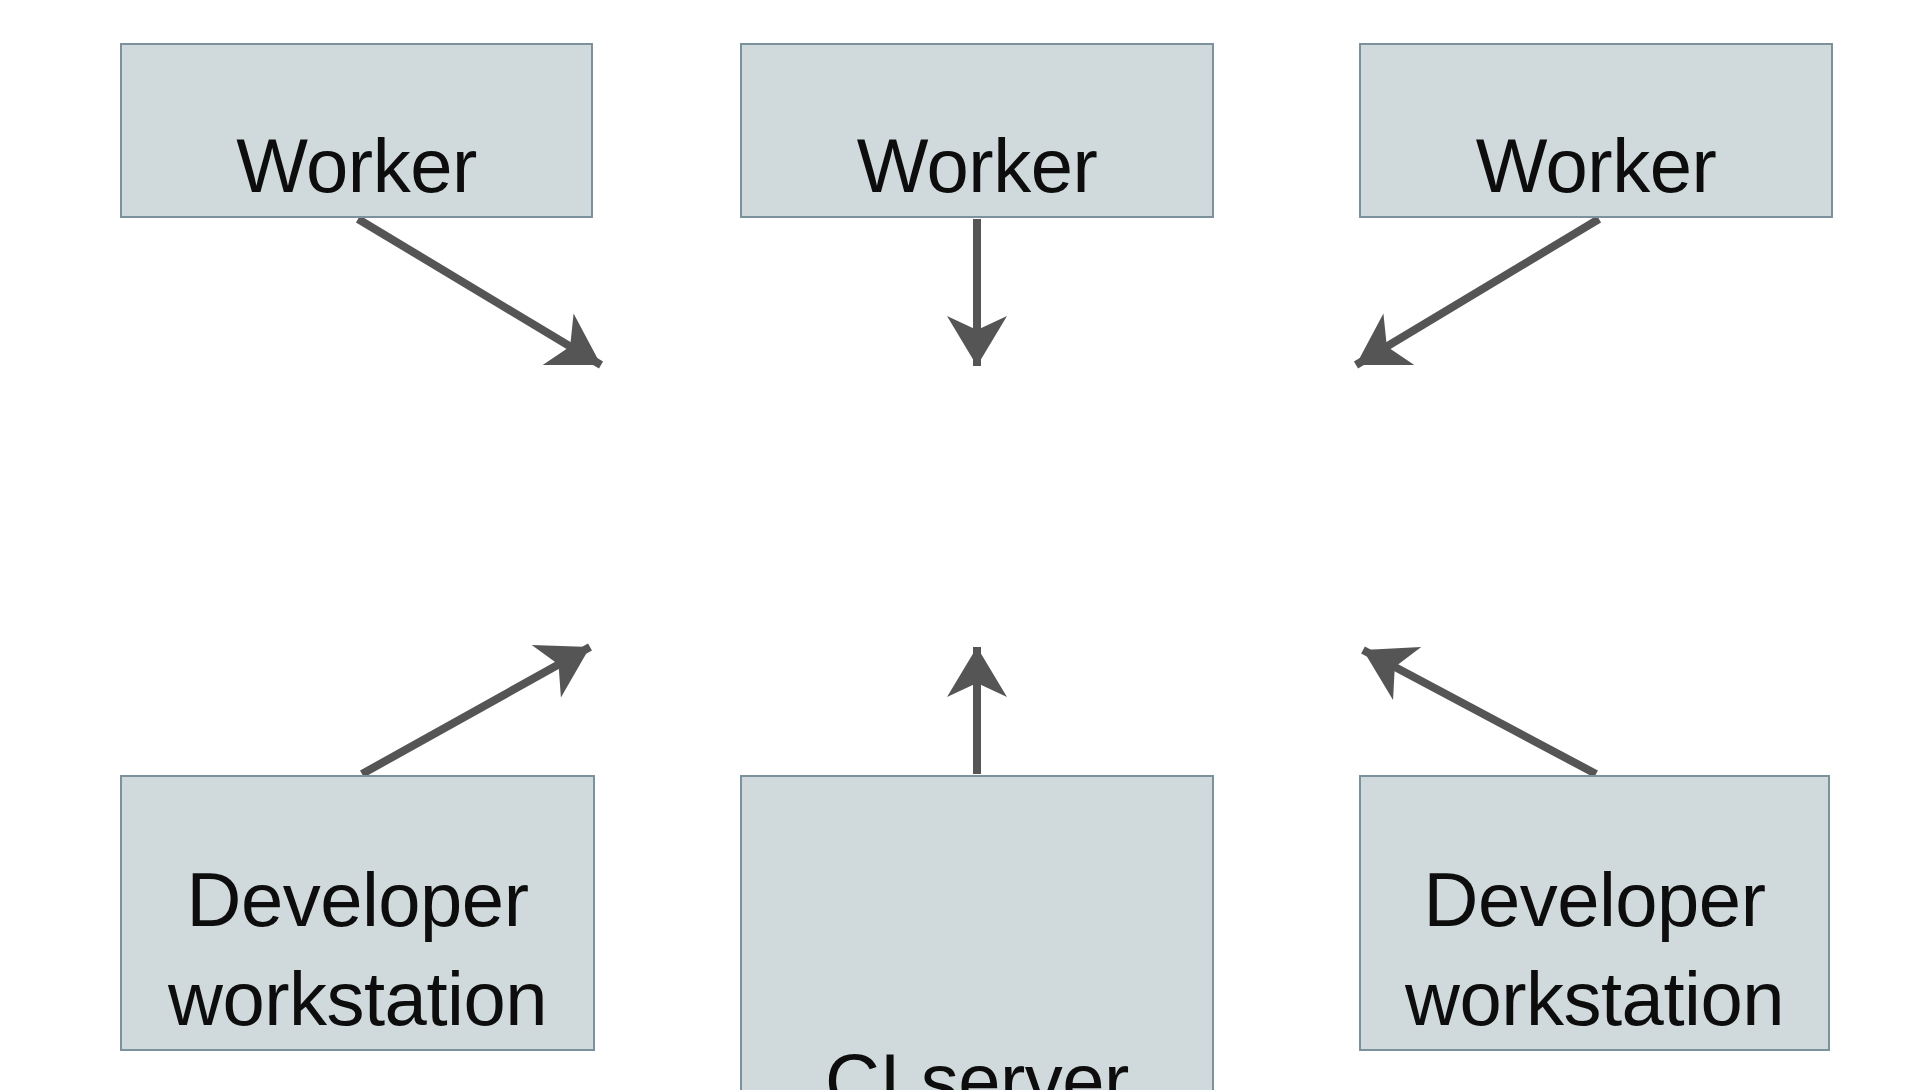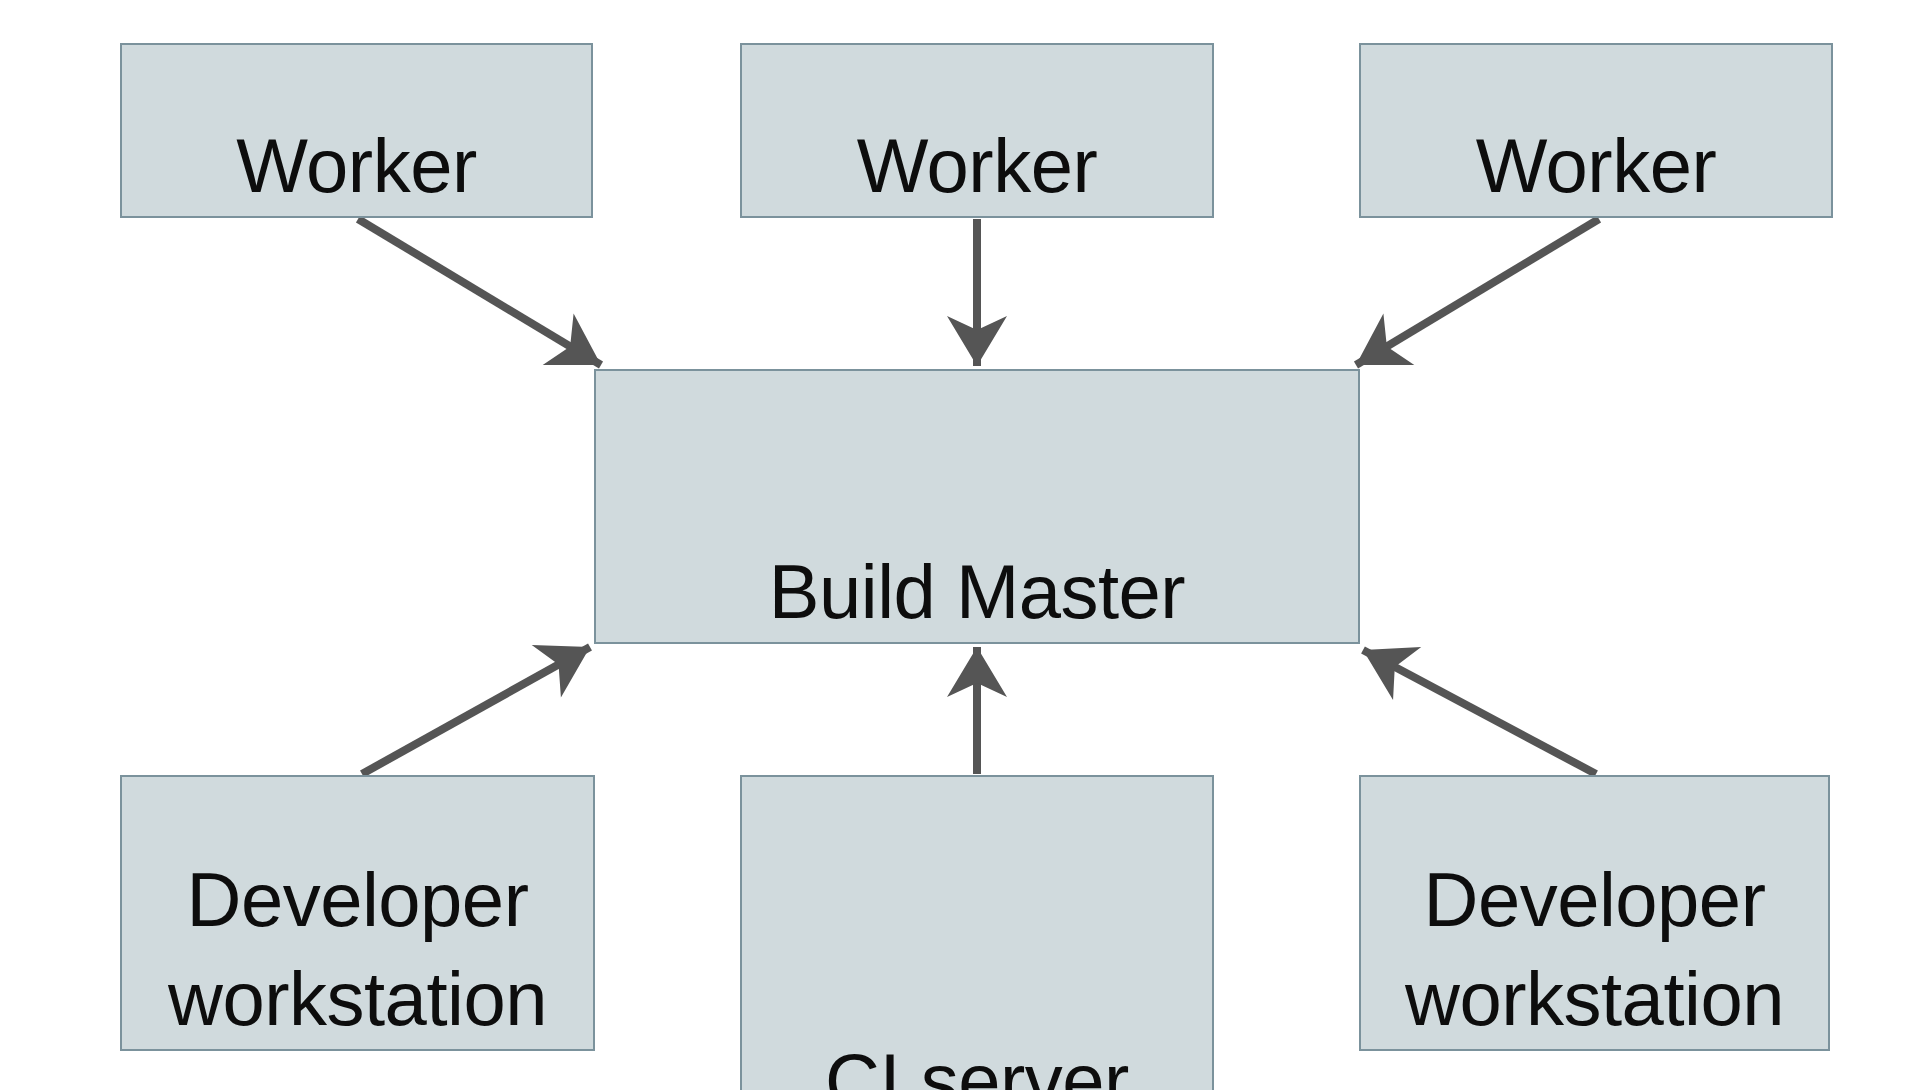--- a/index.html
+++ b/index.html
@@ -81,23 +81,20 @@
   </div>
 
   <div class="node n-worker-2">
     <span>Worker</span>
   </div>
 
   <div class="node n-worker-3">
     <span>Worker</span>
   </div>
 
-  <div class="node n-build-master">
-    <span>Build Master</span>
-  </div>
 
   <div class="node n-dev-ws-1">
     <span>Developer workstation</span>
   </div>
 
   <div class="node n-ci-server">
     <span>CI server</span>
   </div>
 
   <div class="node n-dev-ws-2">

